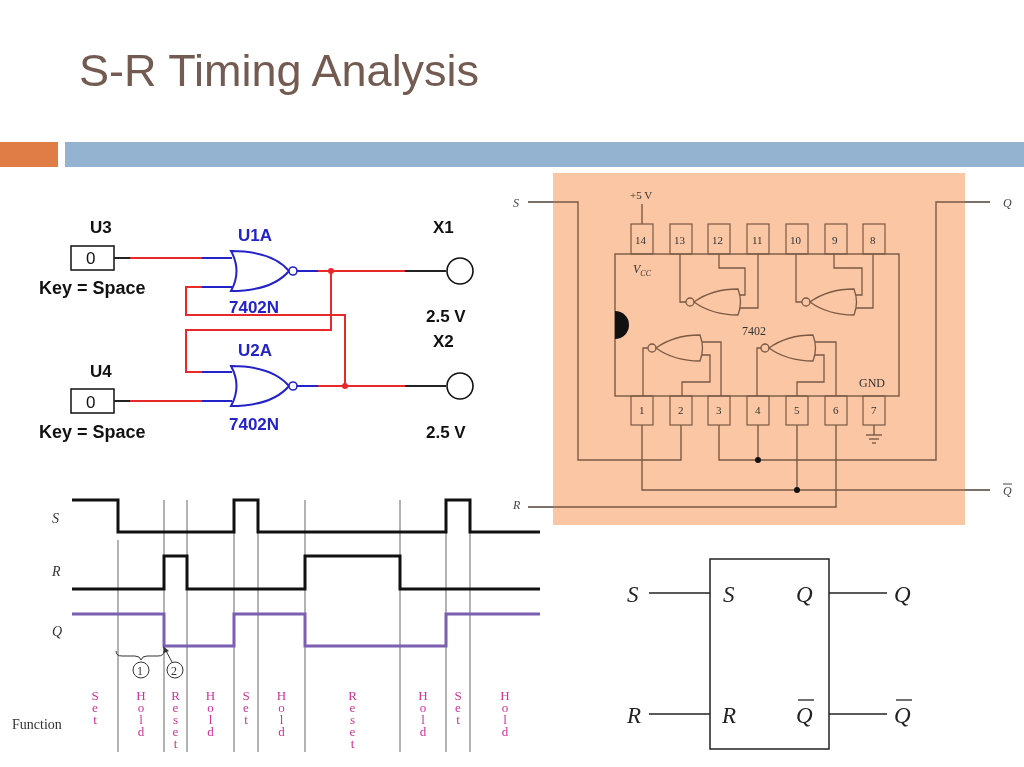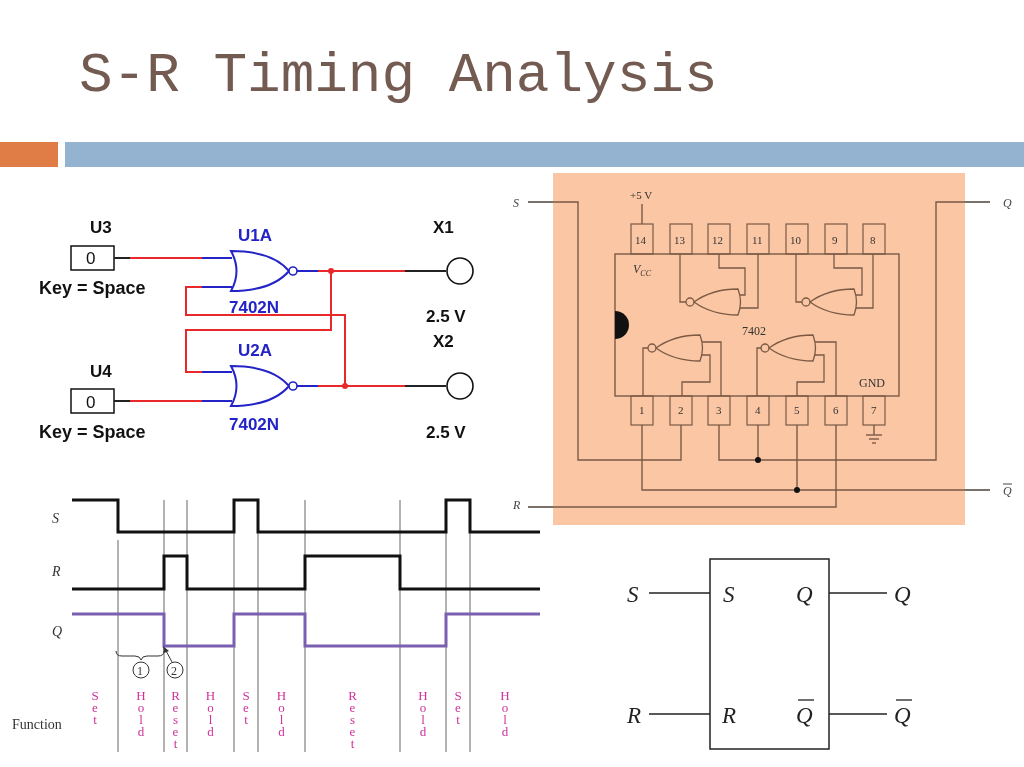--- a/index.html
+++ b/index.html
@@ -1,17 +1,17 @@
 <!DOCTYPE html>
 <html><head>
 <meta charset="utf-8">
 <style>
   html,body{margin:0;padding:0;background:#fff;}
   #slide{position:relative;width:1024px;height:767px;overflow:hidden;background:#ffffff;font-family:"Liberation Sans",sans-serif;}
-  #title{position:absolute;left:79px;top:48px;font-size:56px;color:#735b52;font-family:Liberation Mono, monospace;line-height:1;letter-spacing:0px;}
+  #title{position:absolute;left:79px;top:48px;font-size:45px;color:#735b52;font-family:Liberation Sans, sans-serif;line-height:1;letter-spacing:0px;}
   #bar-orange{position:absolute;left:0;top:142px;width:58px;height:25px;background:#e07c46;}
   #bar-blue{position:absolute;left:65px;top:142px;width:959px;height:25px;background:#93b3d0;}
   svg{position:absolute;left:0;top:0;}
   .sans{font-family:"Liberation Sans",sans-serif;}
   .serif{font-family:"Liberation Serif",serif;}
 </style>
 </head>
 <body>
 
 <div id="slide">

